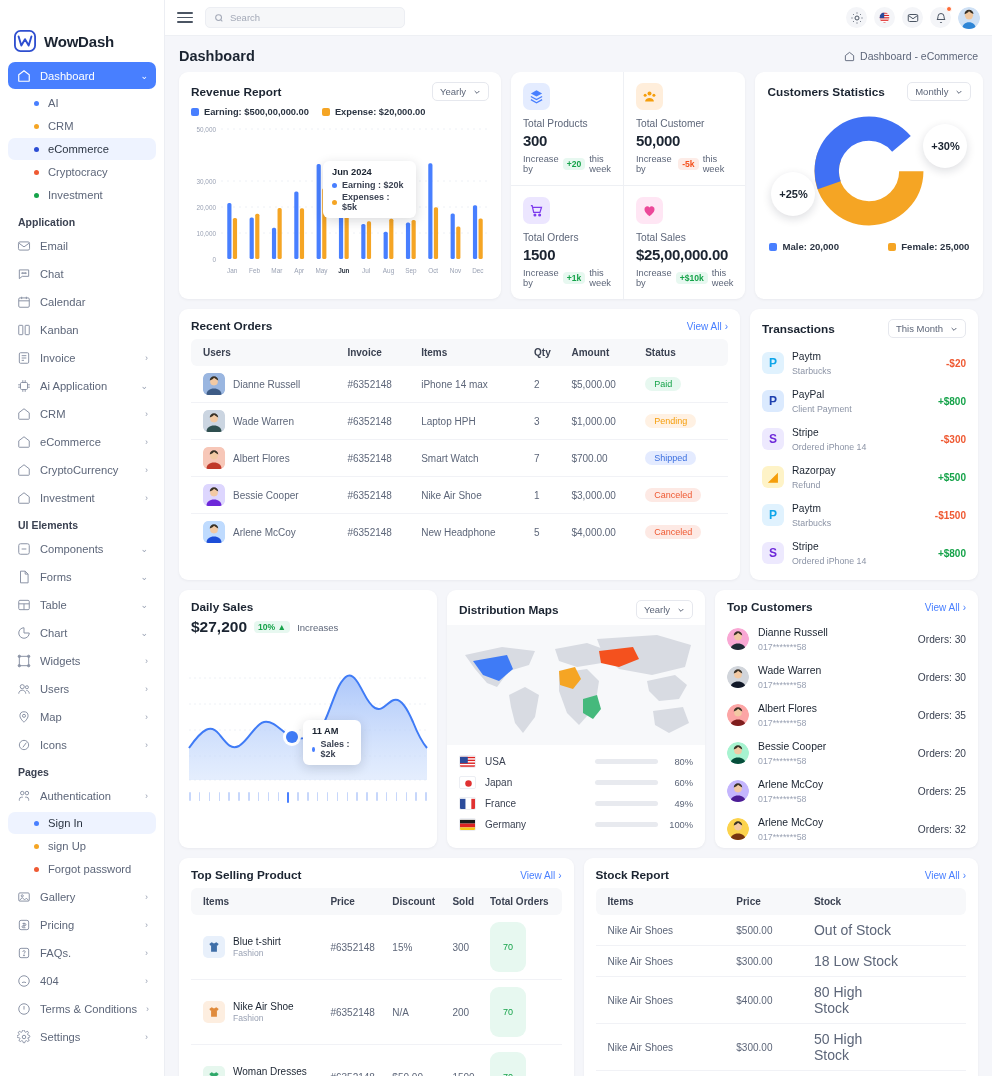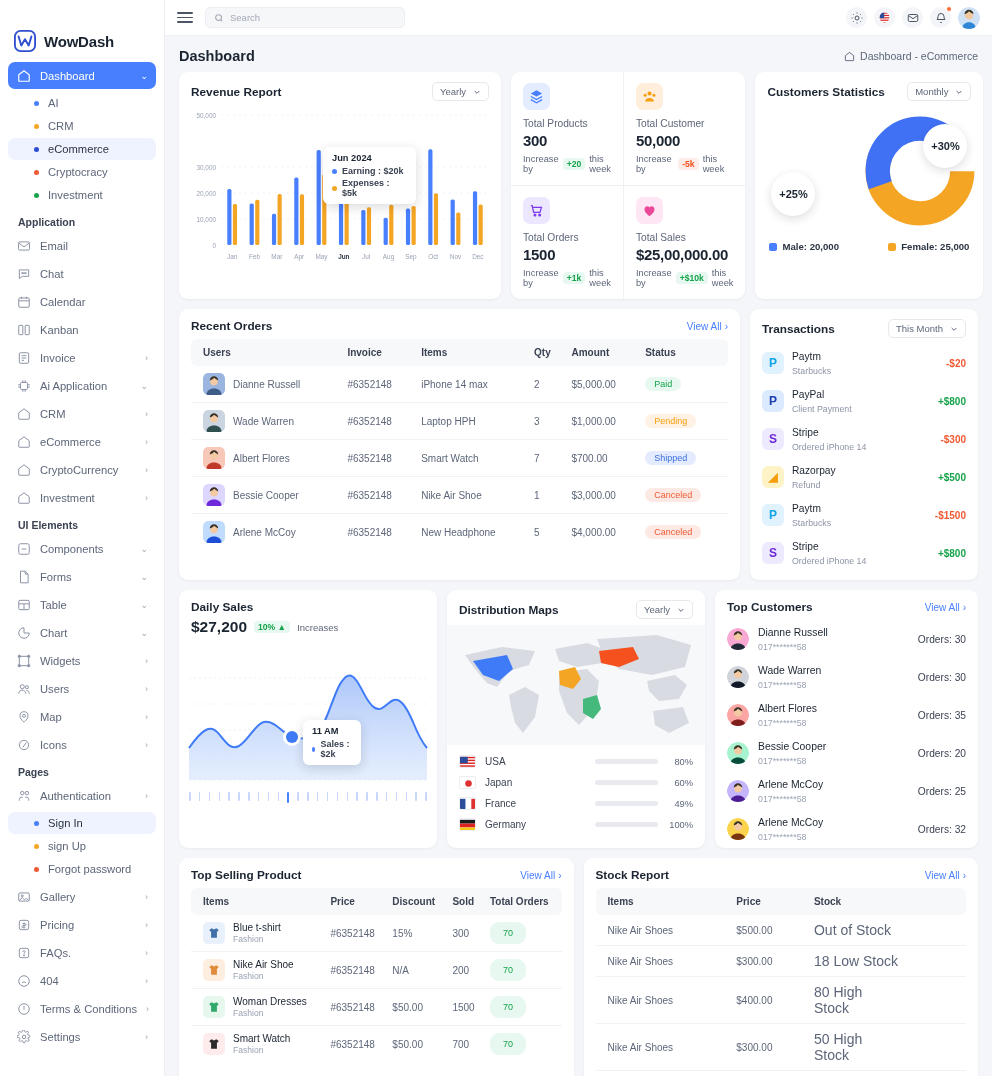--- a/index.html
+++ b/index.html
@@ -103,21 +103,21 @@
   .stat-ic { width:27px; height:27px; border-radius:7px; display:flex; align-items:center; justify-content:center; margin-bottom:8px; font-size:13px;}
   .stat-lbl { font-size:10.2px; color:#5d6679; margin-bottom:3px; }
   .stat-val { font-size:15px; font-weight:bold; color:#1b2431; margin-bottom:5px; letter-spacing:-.3px;}
   .stat-sub { font-size:9.3px; color:#5d6679; display:flex; align-items:center; gap:4px; }
   .pill { border-radius:4px; padding:1px 4px; font-size:8.6px; font-weight:bold; }
   .pill.up { background:#e7f8f0; color:#16a34a; }
   .pill.down { background:#fdece7; color:#f4511e; }
 
   
   .cust { width:228px; flex:0 0 228px; }
-  .donutwrap { position:relative; height:128px; display:flex; align-items:center; justify-content:flex-end; }
+  .donutwrap { position:relative; height:128px; display:flex; align-items:center; justify-content:center; }
   .bubble {
     position:absolute; background:#fff; border-radius:50%; width:44px; height:44px;
     box-shadow:0 3px 10px rgba(16,24,40,.14); display:flex; align-items:center;
     justify-content:center; font-size:11px; font-weight:bold; color:#1b2431;
   }
   .donut-legend { display:flex; justify-content:space-between; padding:6px 14px 12px 14px; }
   .donut-legend .lg { font-size:9.6px; }
 
   
   .tbl { width:100%; border-collapse:collapse; }
@@ -175,21 +175,21 @@
   .tc-row { display:flex; align-items:center; gap:9px; padding:5px 12px; }
   .tc-name { font-size:10.4px; color:#1b2431; font-weight:500; }
   .tc-phone { font-size:8.8px; color:#9aa2b4; }
   .tc-ord { font-size:10.2px; color:#3b4252; font-weight:500; }
 
   
   .prodcell { display:flex; align-items:center; gap:8px; }
   .pname { font-size:10px; color:#1b2431; font-weight:500; }
   .pcat { font-size:8.6px; color:#9aa2b4; }
   .qty-pill { display:inline-block; background:#e7f8f0; color:#16a34a; border-radius:9px;
-              padding:6px 13px; font-size:9px; font-weight:500; }
+              padding:20px 13px; font-size:9px; font-weight:500; }
   .stock-cell { width:86px; }
   .stock-track { width:86px; height:4px; background:#e8eaef; border-radius:3px; overflow:hidden; margin-bottom:4px; }
   .stock-lbl { font-size:14px; color:#5d6679; }
 
   .footer { display:flex; align-items:center; padding:8px 14px 10px 14px; font-size:9.5px; color:#5d6679; }
   .footer .spacer { flex:1; }
   .footer a { color:#487fff; text-decoration:none; }
 
   
   .watermark {
@@ -599,20 +599,30 @@
           <div class="card-head">
             <span class="card-title">Revenue Report</span>
             <span class="spacer"></span>
             <div class="select">
               <span>Yearly</span>
               <svg width="8" height="8" viewBox="0 0 24 24" fill="none" stroke="#5d6679" stroke-width="3">
                   <path d="M5 9l7 7 7-7"></path>
                 </svg>
             </div>
           </div>
+          <div class="legend">
+            <span class="lg">
+                <i class="sw" style="background:#487fff"></i>
+                <span>Earning: $500,00,000.00</span>
+              </span>
+            <span class="lg">
+                <i class="sw" style="background:#f5a524"></i>
+                <span>Expense: $20,000.00</span>
+              </span>
+          </div>
           <div class="chartwrap">
             <svg id="rev-svg" viewBox="0 0 306 158" width="306" height="158">
                 <line x1="34" y1="6" x2="302" y2="6" stroke="#eef1f6" stroke-width="1" stroke-dasharray="2 4"></line>
                 <text x="29" y="9" text-anchor="end" font-size="6.4" fill="#9aa2b4" font-family="'Liberation Sans',sans-serif">50,000</text>
                 <line x1="34" y1="58" x2="302" y2="58" stroke="#eef1f6" stroke-width="1" stroke-dasharray="2 4"></line>
                 <text x="29" y="61" text-anchor="end" font-size="6.4" fill="#9aa2b4" font-family="'Liberation Sans',sans-serif">30,000</text>
                 <line x1="34" y1="84" x2="302" y2="84" stroke="#eef1f6" stroke-width="1" stroke-dasharray="2 4"></line>
                 <text x="29" y="87" text-anchor="end" font-size="6.4" fill="#9aa2b4" font-family="'Liberation Sans',sans-serif">20,000</text>
                 <line x1="34" y1="110" x2="302" y2="110" stroke="#eef1f6" stroke-width="1" stroke-dasharray="2 4"></line>
                 <text x="29" y="113" text-anchor="end" font-size="6.4" fill="#9aa2b4" font-family="'Liberation Sans',sans-serif">10,000</text>

